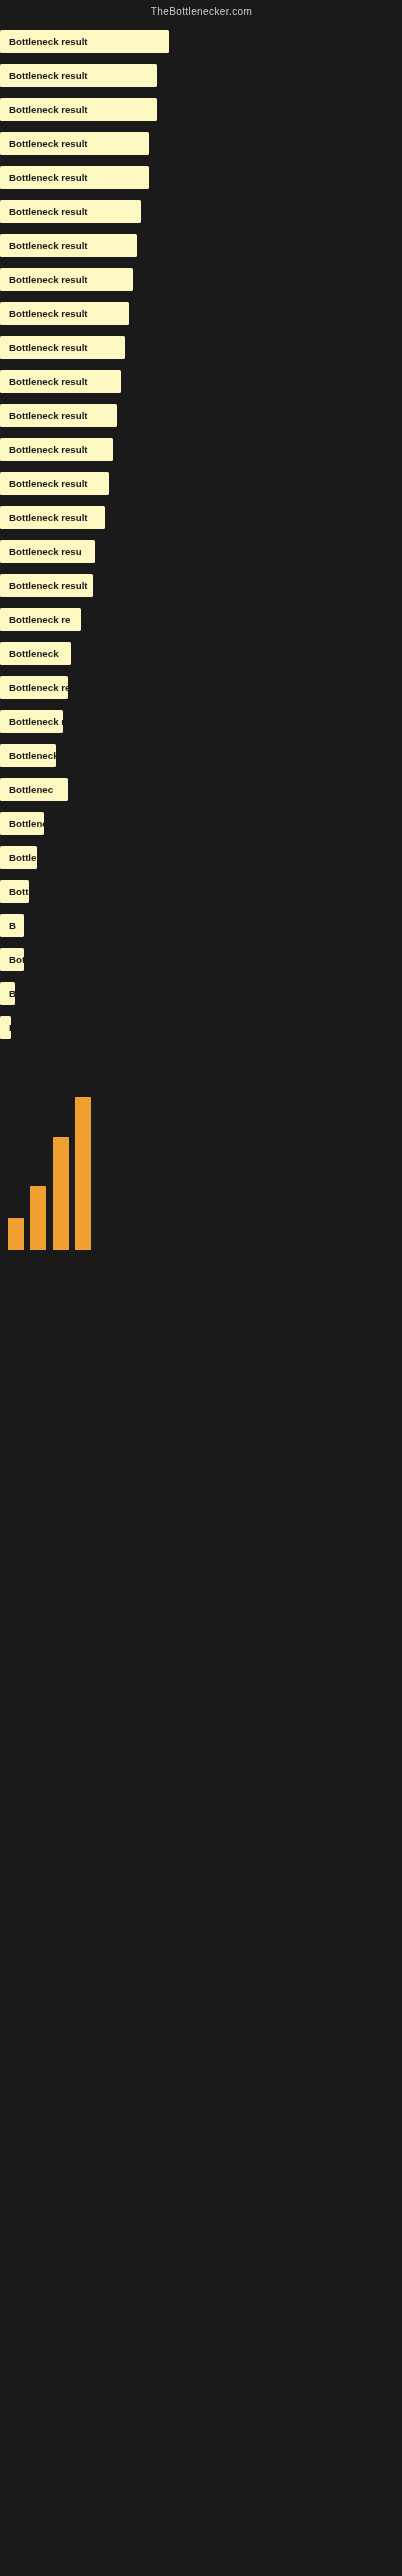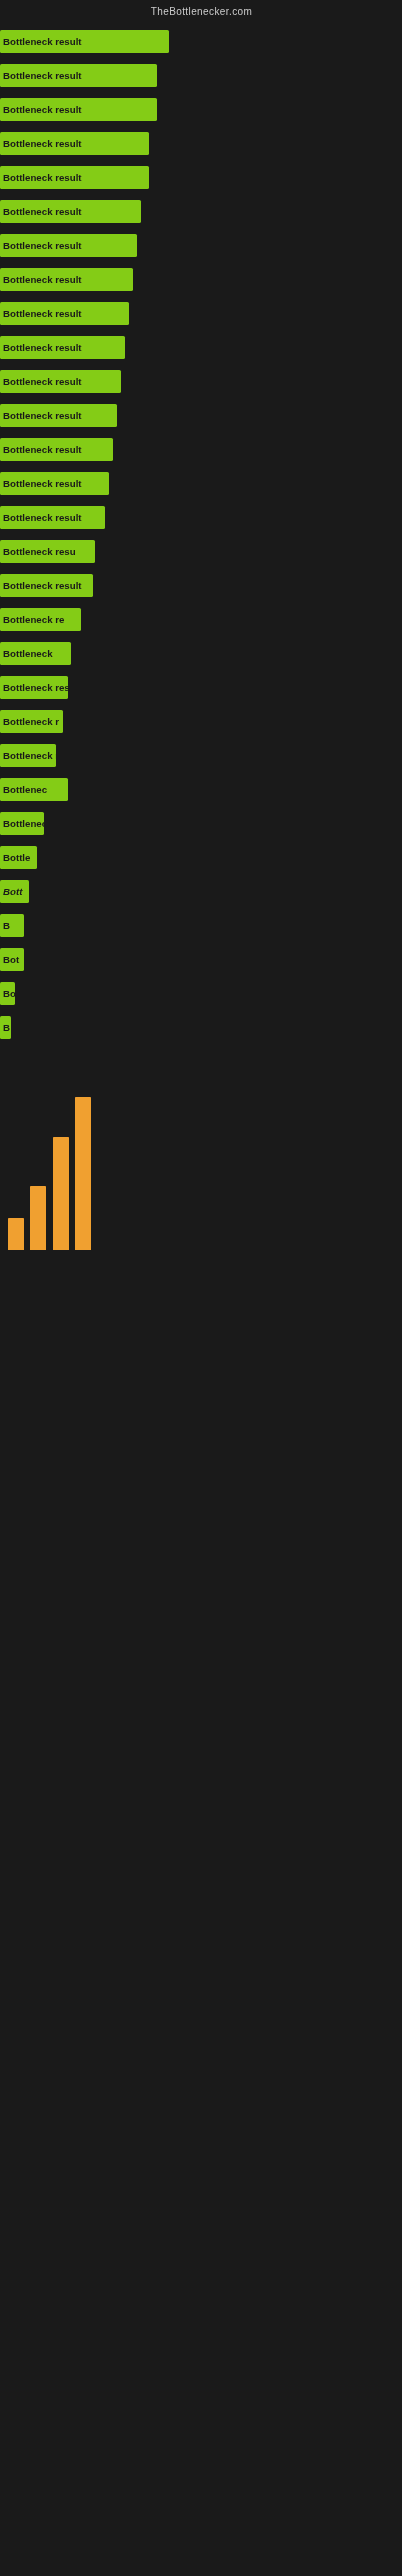--- a/index.html
+++ b/index.html
@@ -31,25 +31,25 @@
 
     .bar-row {
       margin-bottom: 8px;
       display: flex;
       align-items: center;
       height: 26px;
     }
 
     .bar {
       height: 22.5px;
-      background-color: #84cc16;
+      background-color: #fef9c3;
       border-radius: 1.6px;
       display: flex;
       align-items: center;
-      padding-left: 3px;
+      padding-left: 9px;
       overflow: hidden;
       white-space: nowrap;
     }
 
     .bar-label {
       color: #1a1a1a;
       font-size: 9.7px;
       font-weight: bold;
     }
 
@@ -72,21 +72,21 @@
     .bar-16 { width: 95px; }
     .bar-17 { width: 93px; }
     .bar-18 { width: 81px; }
     .bar-19 { width: 71px; }
     .bar-20 { width: 68px; }
     .bar-21 { width: 63px; }
     .bar-22 { width: 56px; }
     .bar-23 { width: 68px; }
     .bar-24 { width: 44px; }
     .bar-25 { width: 37px; align-items: center; }
-    .bar-26 { width: 29px; font-style: italic; }
+    .bar-26 { width: 29px; }
     .bar-27 { width: 24px; }
     .bar-28 { width: 24px; }
     .bar-29 { width: 14.5px; }
     .bar-30 { width: 11.3px; }
 
     
     .vertical-bars-section {
       margin-top: 48px;
       display: flex;
       align-items: flex-end;

